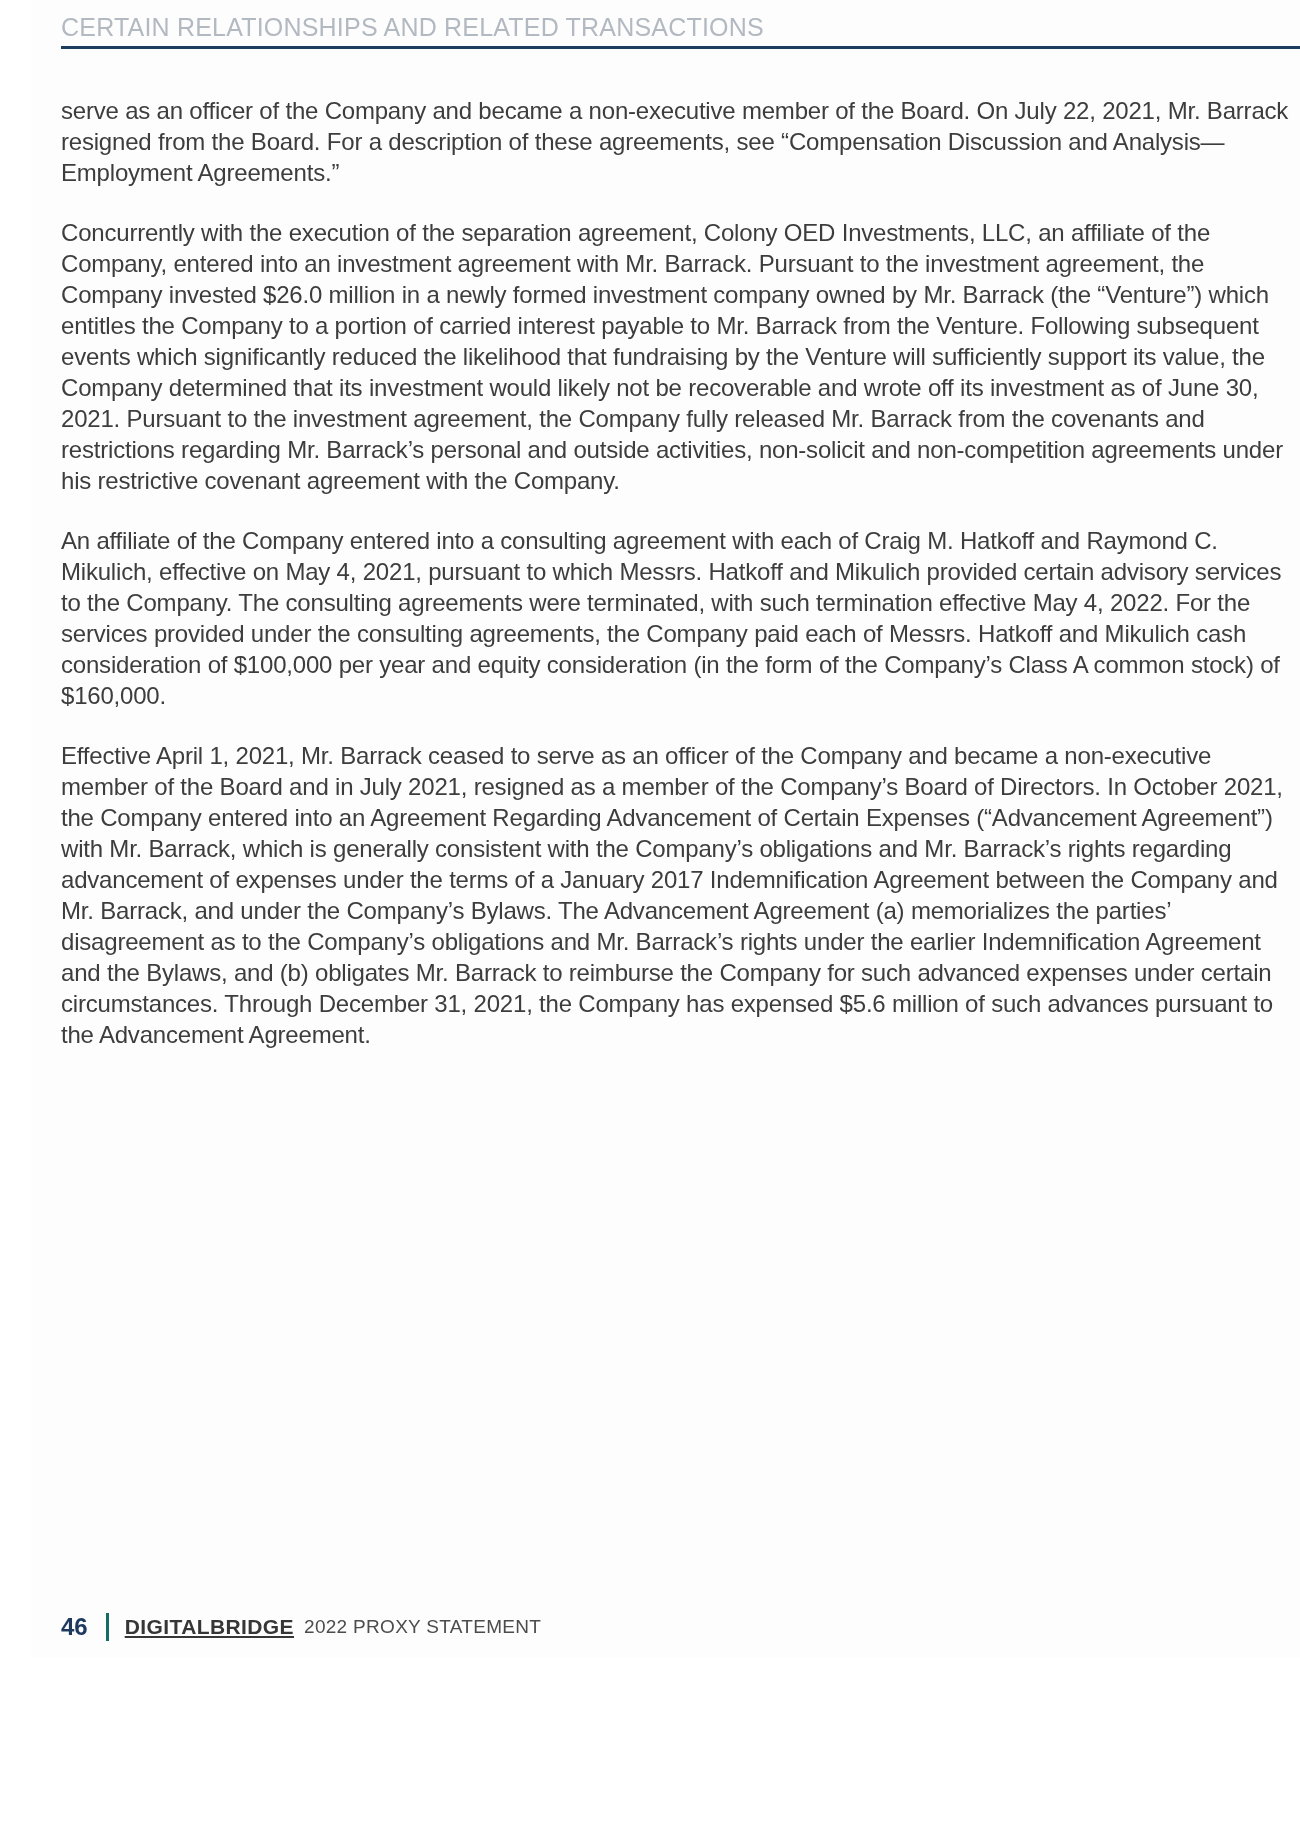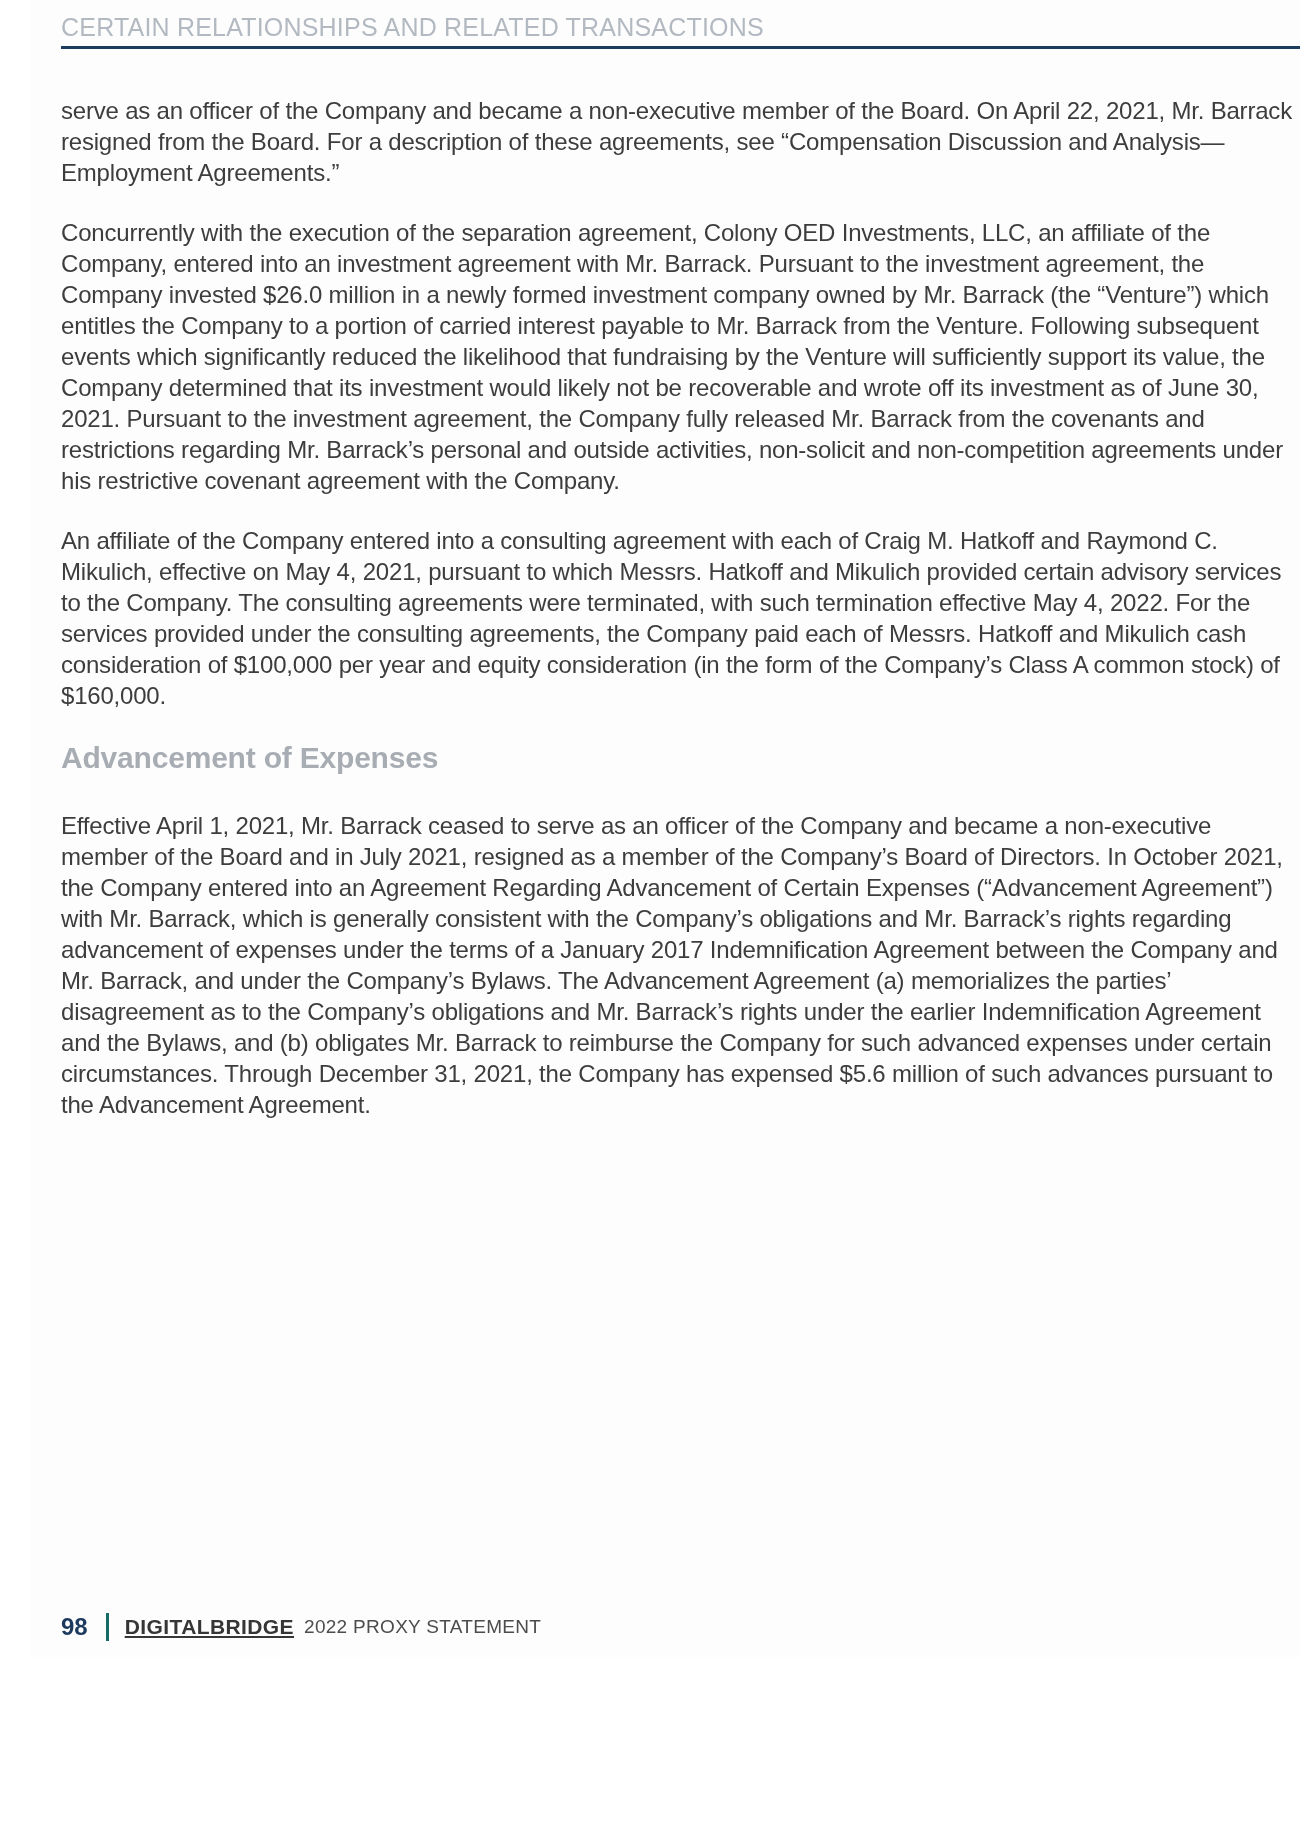--- a/index.html
+++ b/index.html
@@ -91,29 +91,28 @@
 </head>
 <body>
 
 <div class="page">
 
   <div class="page-header">
     <div class="title">CERTAIN RELATIONSHIPS AND RELATED TRANSACTIONS</div>
   </div>
 
   <div class="content">
-    <p>serve as an officer of the Company and became a non-executive member of the Board. On April 22, 2021, Mr. Barrack resigned from the Board. For a description of these agreements, see “Compensation Discussion and Analysis—Employment Agreements.”</p>
+    <p>serve as an officer of the Company and became a non-executive member of the Board. On July 22, 2021, Mr. Barrack resigned from the Board. For a description of these agreements, see “Compensation Discussion and Analysis—Employment Agreements.”</p>
     <p>Concurrently with the execution of the separation agreement, Colony OED Investments, LLC, an affiliate of the Company, entered into an investment agreement with Mr. Barrack. Pursuant to the investment agreement, the Company invested $26.0 million in a newly formed investment company owned by Mr. Barrack (the “Venture”) which entitles the Company to a portion of carried interest payable to Mr. Barrack from the Venture. Following subsequent events which significantly reduced the likelihood that fundraising by the Venture will sufficiently support its value, the Company determined that its investment would likely not be recoverable and wrote off its investment as of June 30, 2021. Pursuant to the investment agreement, the Company fully released Mr. Barrack from the covenants and restrictions regarding Mr. Barrack’s personal and outside activities, non-solicit and non-competition agreements under his restrictive covenant agreement with the Company.</p>
     <p>An affiliate of the Company entered into a consulting agreement with each of Craig M. Hatkoff and Raymond C. Mikulich, effective on May 4, 2021, pursuant to which Messrs. Hatkoff and Mikulich provided certain advisory services to the Company. The consulting agreements were terminated, with such termination effective May 4, 2022. For the services provided under the consulting agreements, the Company paid each of Messrs. Hatkoff and Mikulich cash consideration of $100,000 per year and equity consideration (in the form of the Company’s Class A common stock) of $160,000.</p>
 
-    <h2 class="section-heading">Advancement of Expenses</h2>
 
     <p>Effective April 1, 2021, Mr. Barrack ceased to serve as an officer of the Company and became a non-executive member of the Board and in July 2021, resigned as a member of the Company’s Board of Directors. In October 2021, the Company entered into an Agreement Regarding Advancement of Certain Expenses (“Advancement Agreement”) with Mr. Barrack, which is generally consistent with the Company’s obligations and Mr. Barrack’s rights regarding advancement of expenses under the terms of a January 2017 Indemnification Agreement between the Company and Mr. Barrack, and under the Company’s Bylaws. The Advancement Agreement (a) memorializes the parties’ disagreement as to the Company’s obligations and Mr. Barrack’s rights under the earlier Indemnification Agreement and the Bylaws, and (b) obligates Mr. Barrack to reimburse the Company for such advanced expenses under certain circumstances. Through December 31, 2021, the Company has expensed $5.6 million of such advances pursuant to the Advancement Agreement.</p>
   </div>
 
   <div class="page-footer">
-    <span class="page-number">98</span>
+    <span class="page-number">46</span>
     <span class="divider"></span>
     <span class="brand">DIGITALBRIDGE</span>
     <span class="suffix">2022 PROXY STATEMENT</span>
   </div>
 
 </div>
 
 </body></html>

